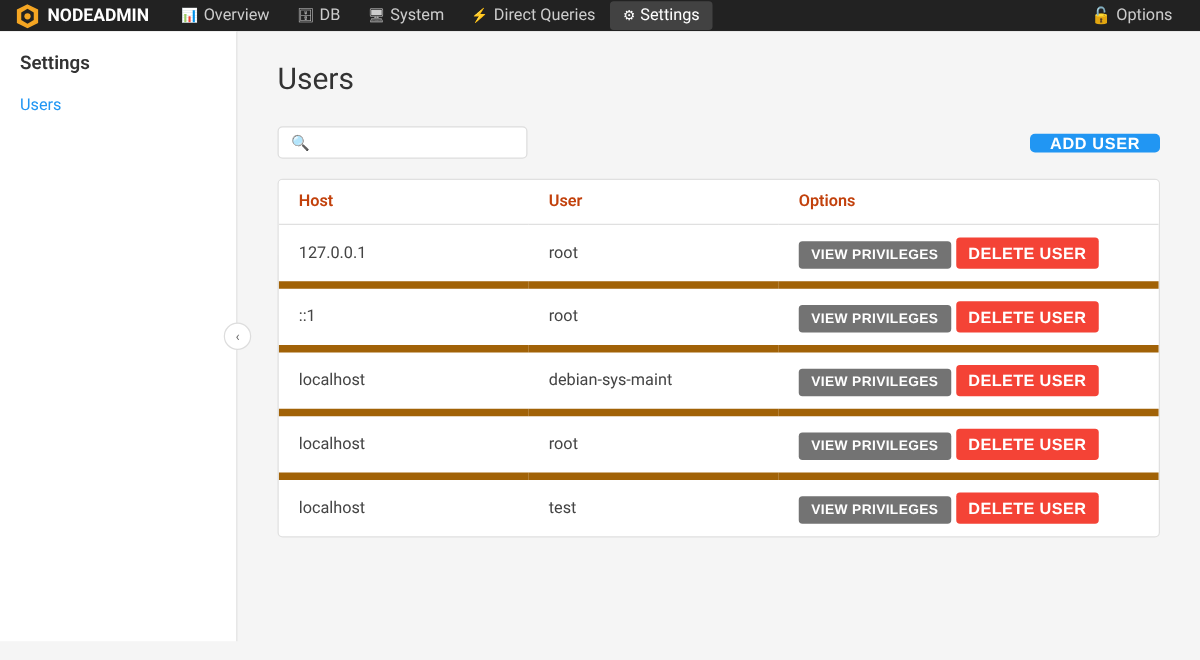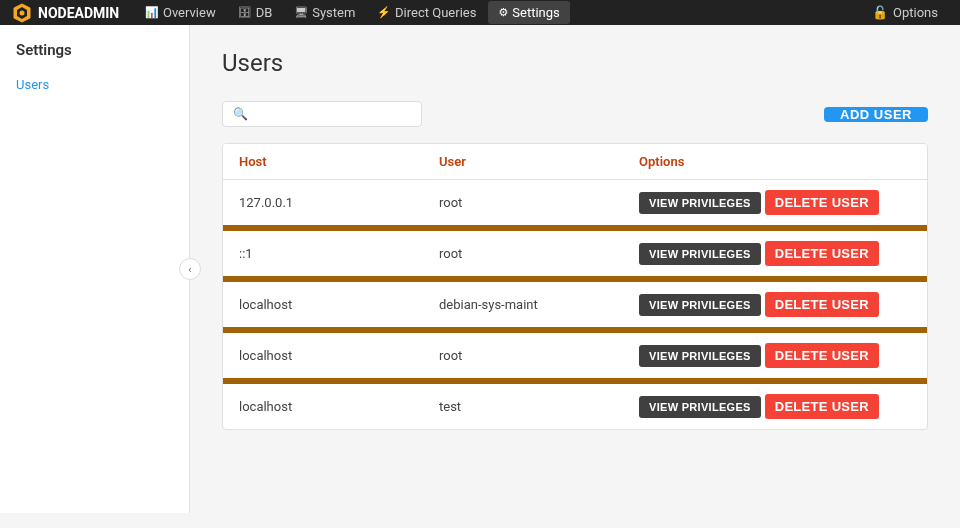--- a/index.html
+++ b/index.html
@@ -50,21 +50,21 @@
     table { width: 100%; border-collapse: collapse; }
     thead th { padding: 10px 16px; text-align: left; font-weight: 600; font-size: 13px; color: #c2410c; border-bottom: 1px solid #e0e0e0; background: #fff; }
     tbody tr { border-bottom: 6px solid #a16207; }
     tbody tr:last-child { border-bottom: none; }
     tbody td { padding: 10px 16px; font-size: 13px; color: #444; vertical-align: middle; }
     .col-host { width: 200px; }
     .col-user { width: 200px; }
     .col-options { }
 
     
-    .btn-view { background: #404040; color: #fff; border: none; padding: 5px 10px; border-radius: 3px; font-size: 11px; font-weight: 700; cursor: pointer; letter-spacing: 0.3px; margin-right: 4px; }
+    .btn-view { background: #737373; color: #fff; border: none; padding: 5px 10px; border-radius: 3px; font-size: 11px; font-weight: 700; cursor: pointer; letter-spacing: 0.3px; margin-right: 4px; }
     .btn-delete { background: #f44336; color: #fff; border: none; padding: 5px 10px; border-radius: 3px; font-size: 13px; font-weight: 700; cursor: pointer; letter-spacing: 0.3px; }
   </style>
 </head>
 <body>
 
 <nav class="navbar">
   <div class="navbar-left">
     <a class="navbar-brand">
       <svg class="brand-icon" viewBox="0 0 20 20" fill="none">
         <polygon points="10,1 18,5 18,15 10,19 2,15 2,5" fill="#f5a623" stroke="#f5a623" stroke-width="1"></polygon>

